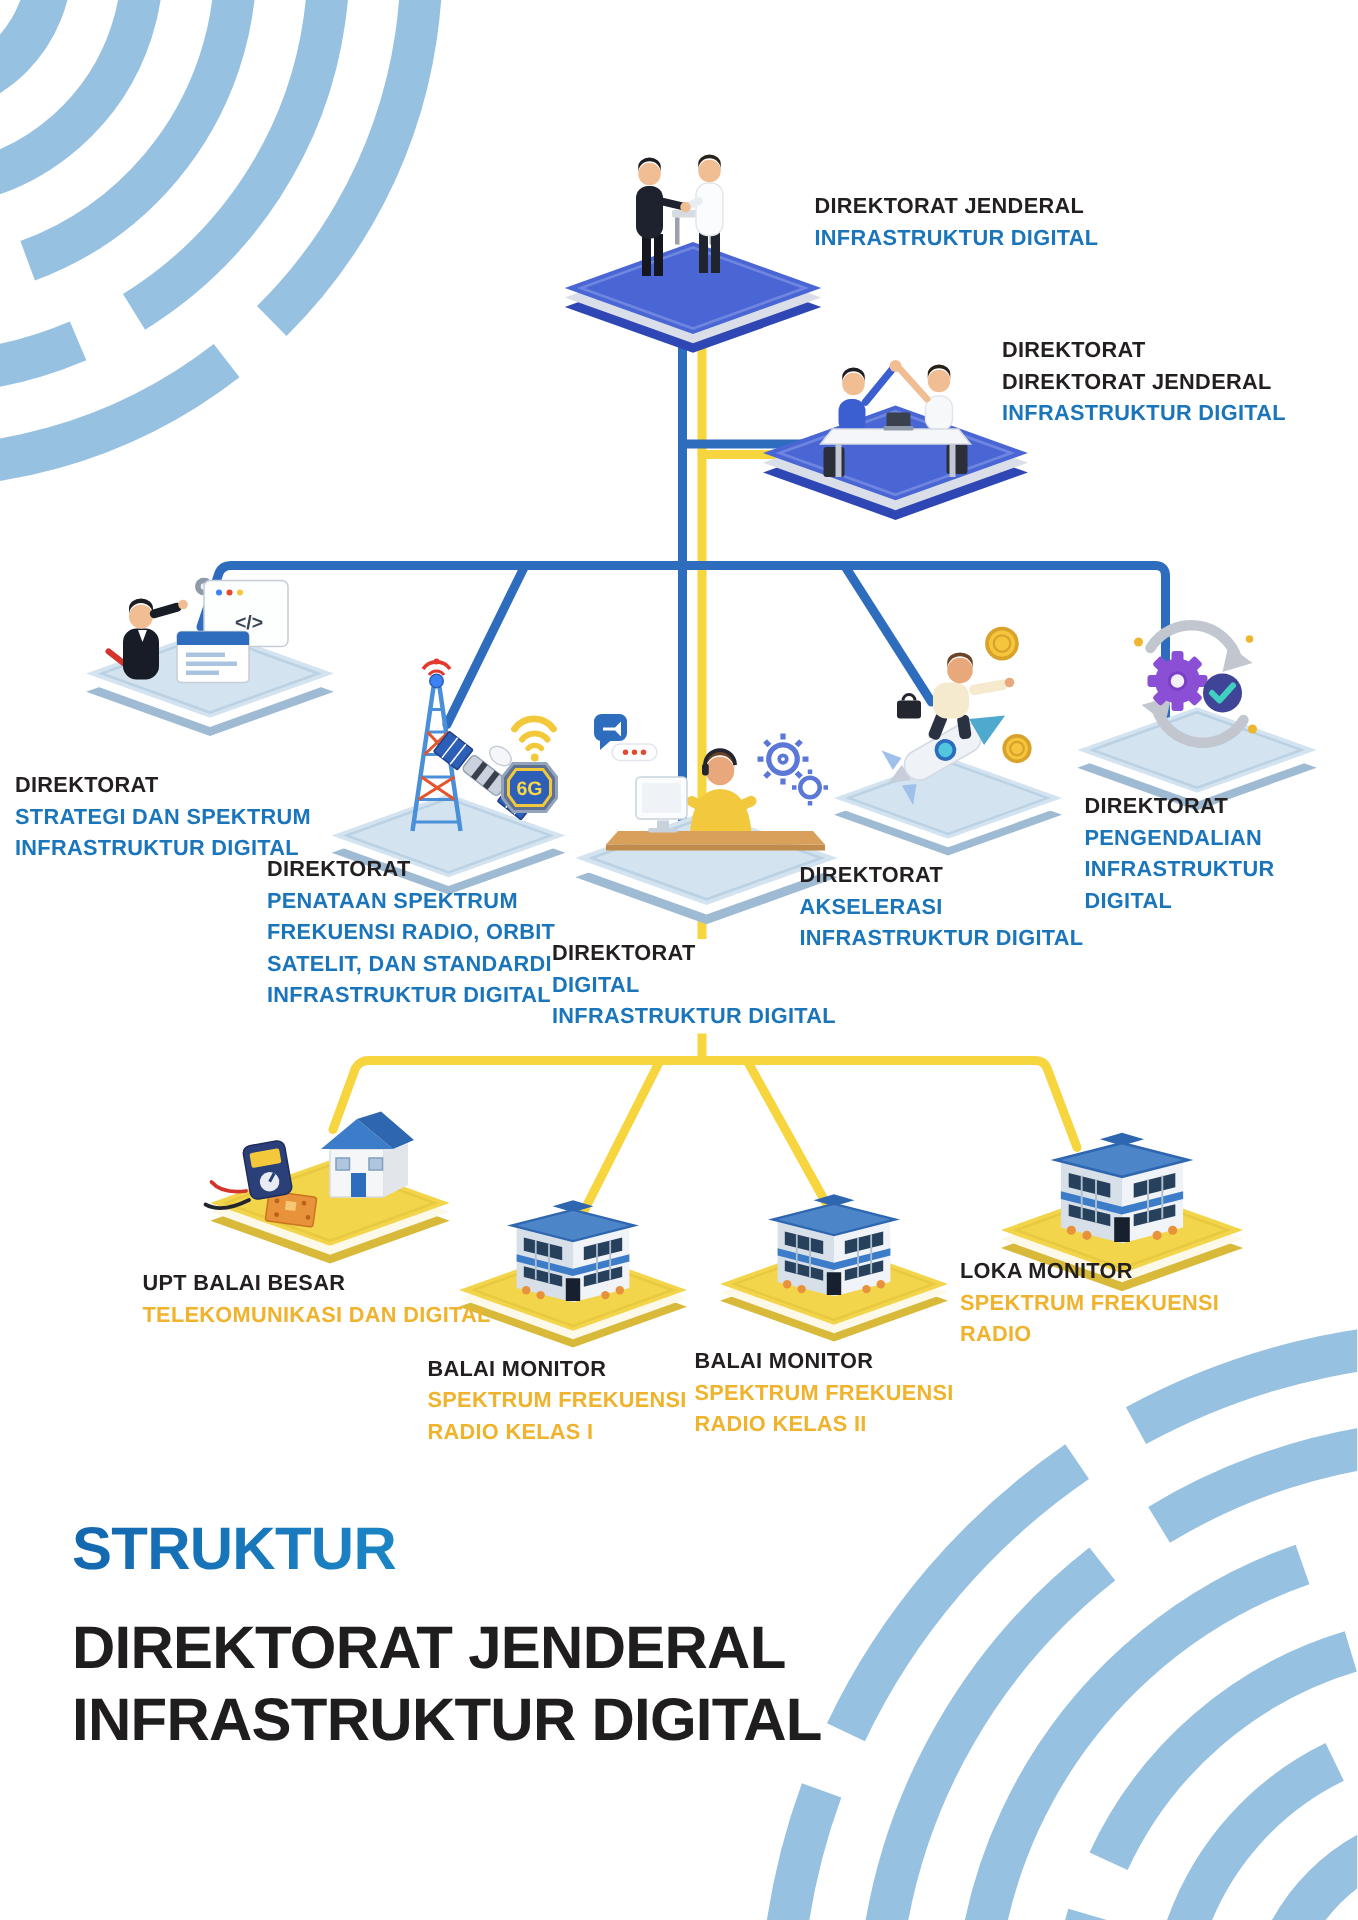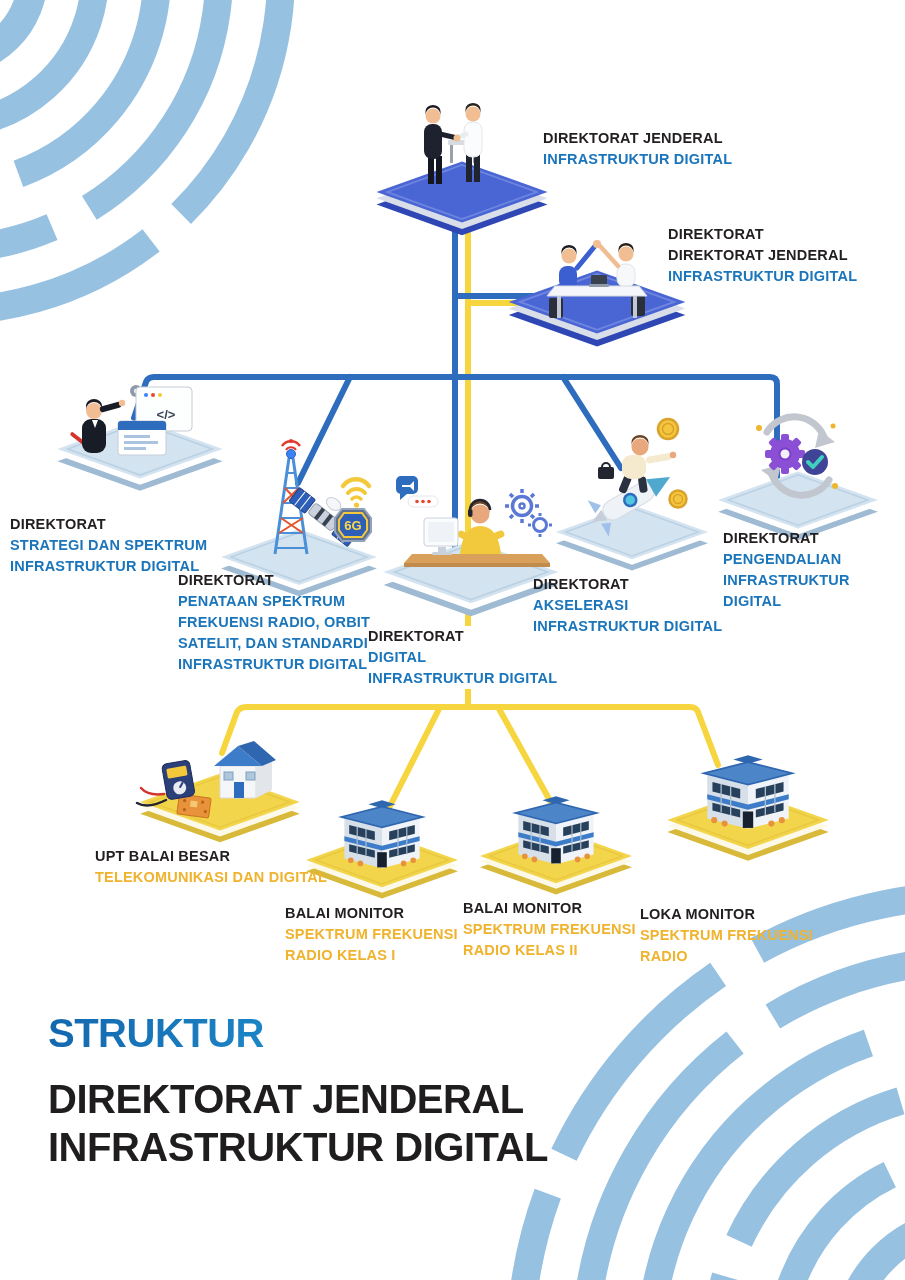--- a/index.html
+++ b/index.html
@@ -438,21 +438,21 @@
     <span class="c">SPEKTRUM FREKUENSI</span>
     <span class="c">RADIO KELAS I</span>
   </div>
 
   <div class="nl gold" style="left:463px;top:898px;width:205px">
     <span class="b">BALAI MONITOR</span>
     <span class="c">SPEKTRUM FREKUENSI</span>
     <span class="c">RADIO KELAS II</span>
   </div>
 
-  <div class="nl gold" style="left:640px;top:904px;width:205px">
+  <div class="nl gold" style="left:640px;top:838px;width:205px">
     <span class="b">LOKA MONITOR</span>
     <span class="c">SPEKTRUM FREKUENSI</span>
     <span class="c">RADIO</span>
   </div>
 
   <div class="titleblock">
     <div class="big">STRUKTUR</div>
     <div class="gap"></div>
     <div class="dark">DIREKTORAT JENDERAL</div>
     <div class="dark">INFRASTRUKTUR DIGITAL</div>

